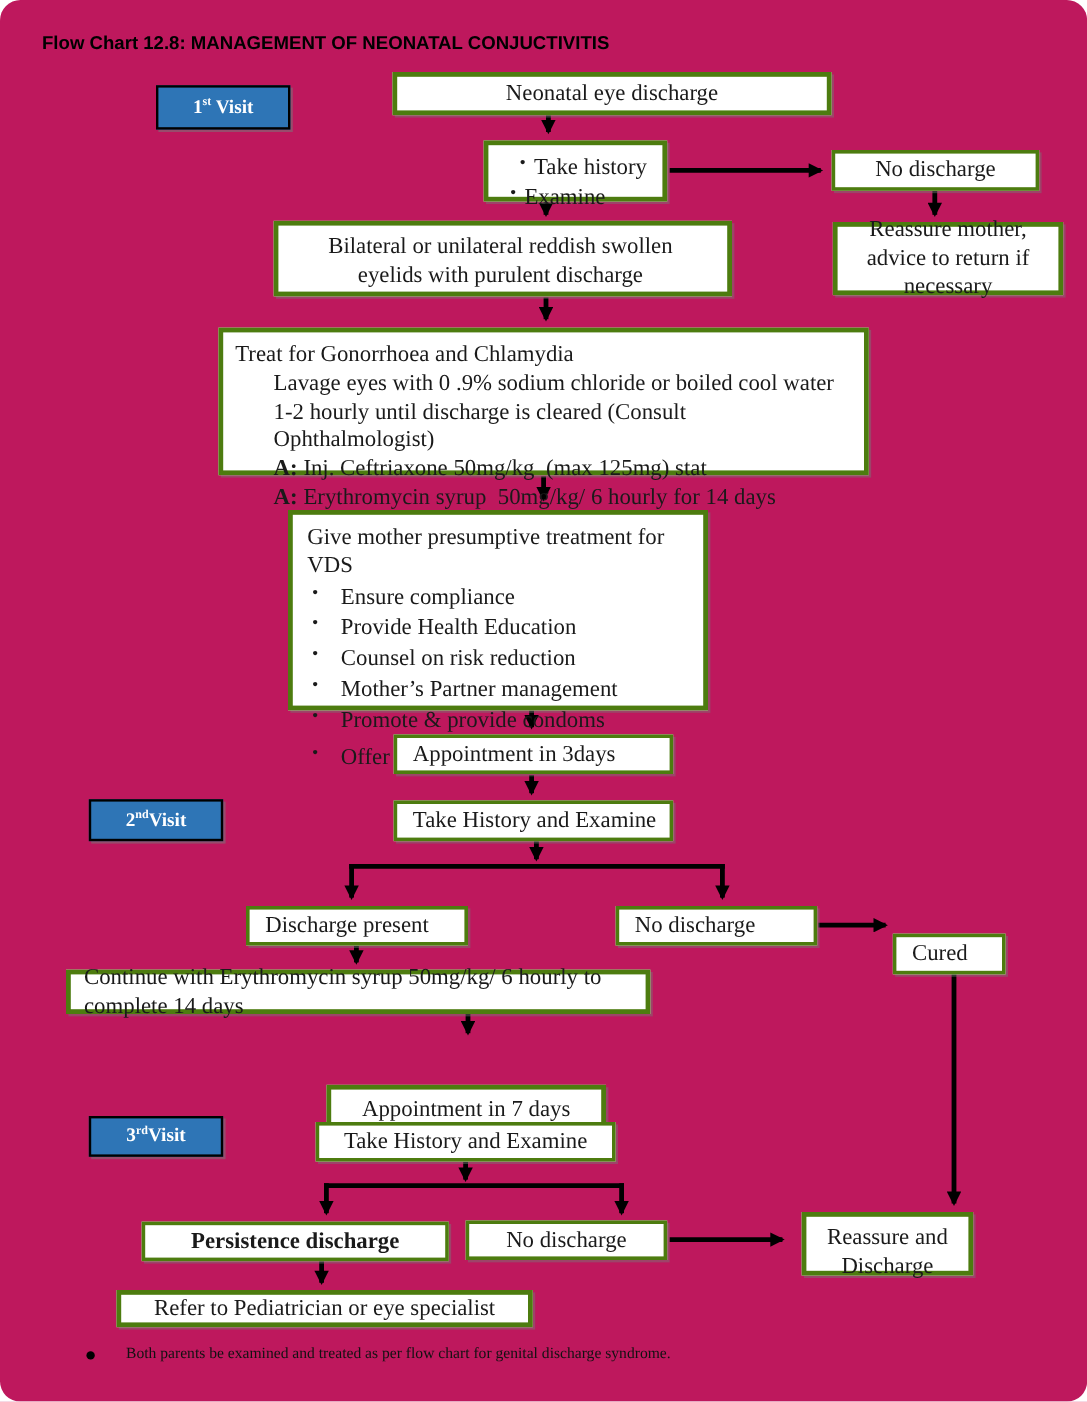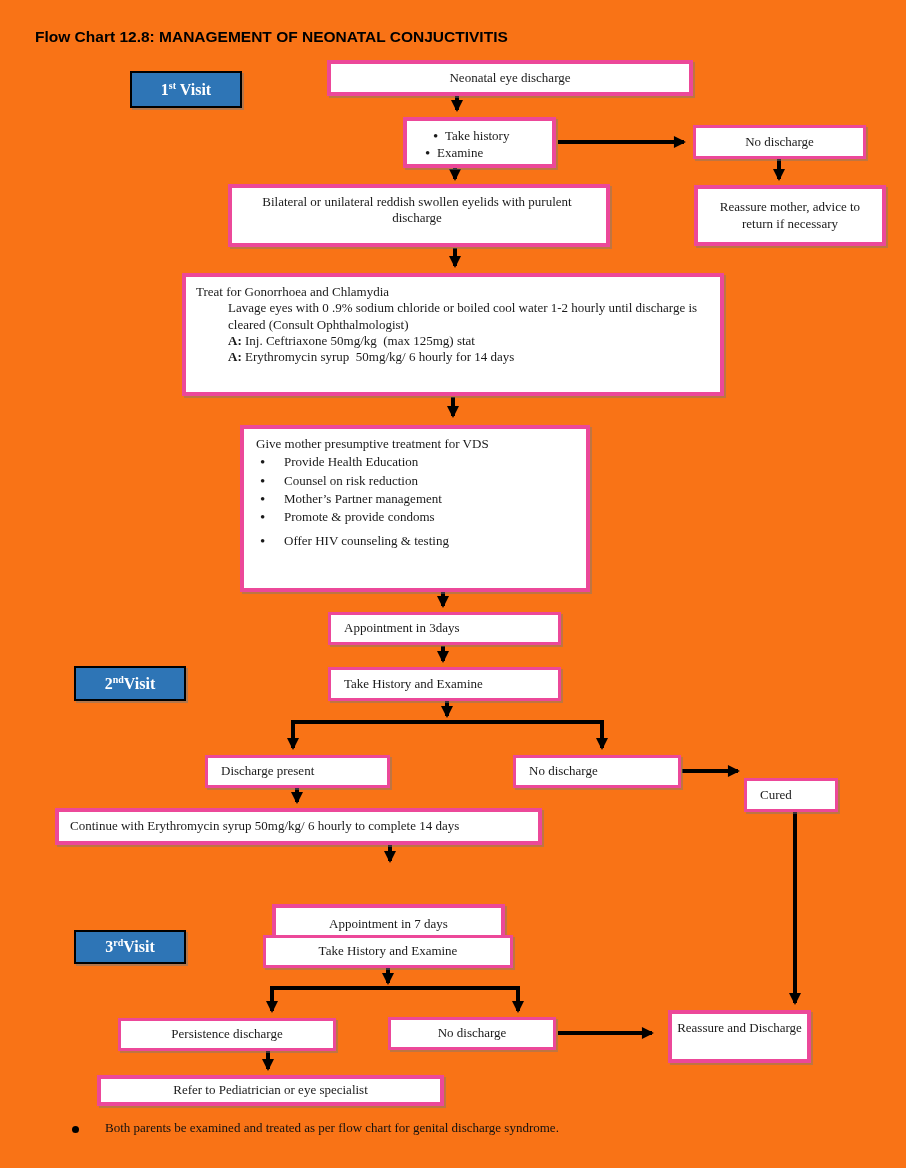--- a/index.html
+++ b/index.html
@@ -1,22 +1,22 @@
 <!DOCTYPE html>
 <html><head>
 <meta charset="utf-8">
 <style>
   html,body{margin:0;padding:0;background:#ffffff;}
-  #page{position:relative;width:906px;height:1168px;background:#f97316;overflow:hidden;
-        font-family:"Liberation Serif", serif;color:#111;}
+  #page{position:relative;width:906px;height:1168px;background:#be185d;overflow:hidden;
+        font-family:"Liberation Serif", serif;color:#111;border-radius:17px;}
   #arrows{position:absolute;left:0;top:0;width:906px;height:1168px;pointer-events:none;}
   .title{position:absolute;left:35px;top:28px;width:720px;
          font-family:"Liberation Sans", sans-serif;font-weight:bold;font-size:15.5px;color:#000;}
-  .box{position:absolute;background:#fff;border:3px solid #ec4899;box-sizing:border-box;
-       font-size:13px;line-height:1.25;color:#1a1a1a;box-shadow:2px 2px 0 rgba(120,120,120,.45);}
+  .box{position:absolute;background:#fff;border:3px solid #4d7c0f;box-sizing:border-box;
+       font-size:19px;line-height:1.25;color:#1a1a1a;box-shadow:2px 2px 0 rgba(120,120,120,.45);}
   .b4{border-width:4px;}
   .vcenter{display:flex;align-items:center;}
   .hcenter{justify-content:center;text-align:center;}
   .leftpad{padding-left:13px;}
   .topcenter{text-align:center;padding-top:6px;}
   .badge{position:absolute;background:#2E75B6;border:2px solid #000;box-sizing:border-box;
          color:#fff;font-weight:bold;font-size:16px;display:flex;align-items:center;justify-content:center;
          box-shadow:2px 2px 0 rgba(120,120,120,.55);}
   .badge sup{font-size:10px;line-height:0;vertical-align:super;}
   .bullets{padding:6px 6px 4px 18px;}
@@ -102,20 +102,21 @@
     <div>Treat for Gonorrhoea and Chlamydia</div>
     <div class="indent">
       <div>Lavage eyes with 0 .9% sodium chloride or boiled cool water 1-2 hourly until discharge is cleared (Consult Ophthalmologist)</div>
       <div><b>A:</b><span> Inj. Ceftriaxone 50mg/kg  (max 125mg) stat</span></div>
       <div><b>A:</b><span> Erythromycin syrup  50mg/kg/ 6 hourly for 14 days</span></div>
     </div>
   </div>
 
   <div class="box b4 vds" style="left:240px;top:425px;width:350px;height:167px;">
     <div>Give mother presumptive treatment for VDS</div>
+    <div class="vrow">Ensure compliance</div>
     <div class="vrow">Provide Health Education</div>
     <div class="vrow">Counsel on risk reduction</div>
     <div class="vrow">Mother’s Partner management</div>
     <div class="vrow">Promote &amp; provide condoms</div>
     <div class="vrow gap">Offer HIV counseling &amp; testing</div>
   </div>
 
   <div class="box vcenter leftpad" style="left:328px;top:612px;width:233px;height:33px;">Appointment in 3days</div>
 
   <div class="box vcenter leftpad" style="left:328px;top:667px;width:233px;height:34px;">Take History and Examine</div>
@@ -125,21 +126,21 @@
   <div class="box vcenter leftpad" style="left:513px;top:755px;width:168px;height:33px;">No discharge</div>
 
   <div class="box vcenter leftpad" style="left:744px;top:778px;width:94px;height:34px;">Cured</div>
 
   <div class="box b4 vcenter" style="left:55px;top:808px;width:487px;height:37px;padding-left:11px;">Continue with Erythromycin syrup 50mg/kg/ 6 hourly to complete 14 days</div>
 
   <div class="box b4 vcenter hcenter" style="left:272px;top:868px;width:233px;height:41px;margin-top:36px;">Appointment in 7 days</div>
 
   <div class="box vcenter hcenter" style="left:263px;top:935px;width:250px;height:33px;">Take History and Examine</div>
 
-  <div class="box vcenter hcenter" style="left:118px;top:1018px;width:218px;height:33px;">Persistence discharge</div>
+  <div class="box vcenter hcenter" style="left:118px;top:1018px;width:256px;height:33px;font-weight:bold;">Persistence discharge</div>
 
   <div class="box vcenter hcenter" style="left:388px;top:1017px;width:168px;height:33px;">No discharge</div>
 
   <div class="box b4 topcenter" style="left:668px;top:1010px;width:143px;height:53px;">Reassure and Discharge</div>
 
   <div class="box b4 vcenter hcenter" style="left:97px;top:1075px;width:347px;height:31px;">Refer to Pediatrician or eye specialist</div>
 
   <div class="footnote">
     <span class="dot"></span>
     <span class="ftext">Both parents be examined and treated as per flow chart for genital discharge syndrome.</span>

